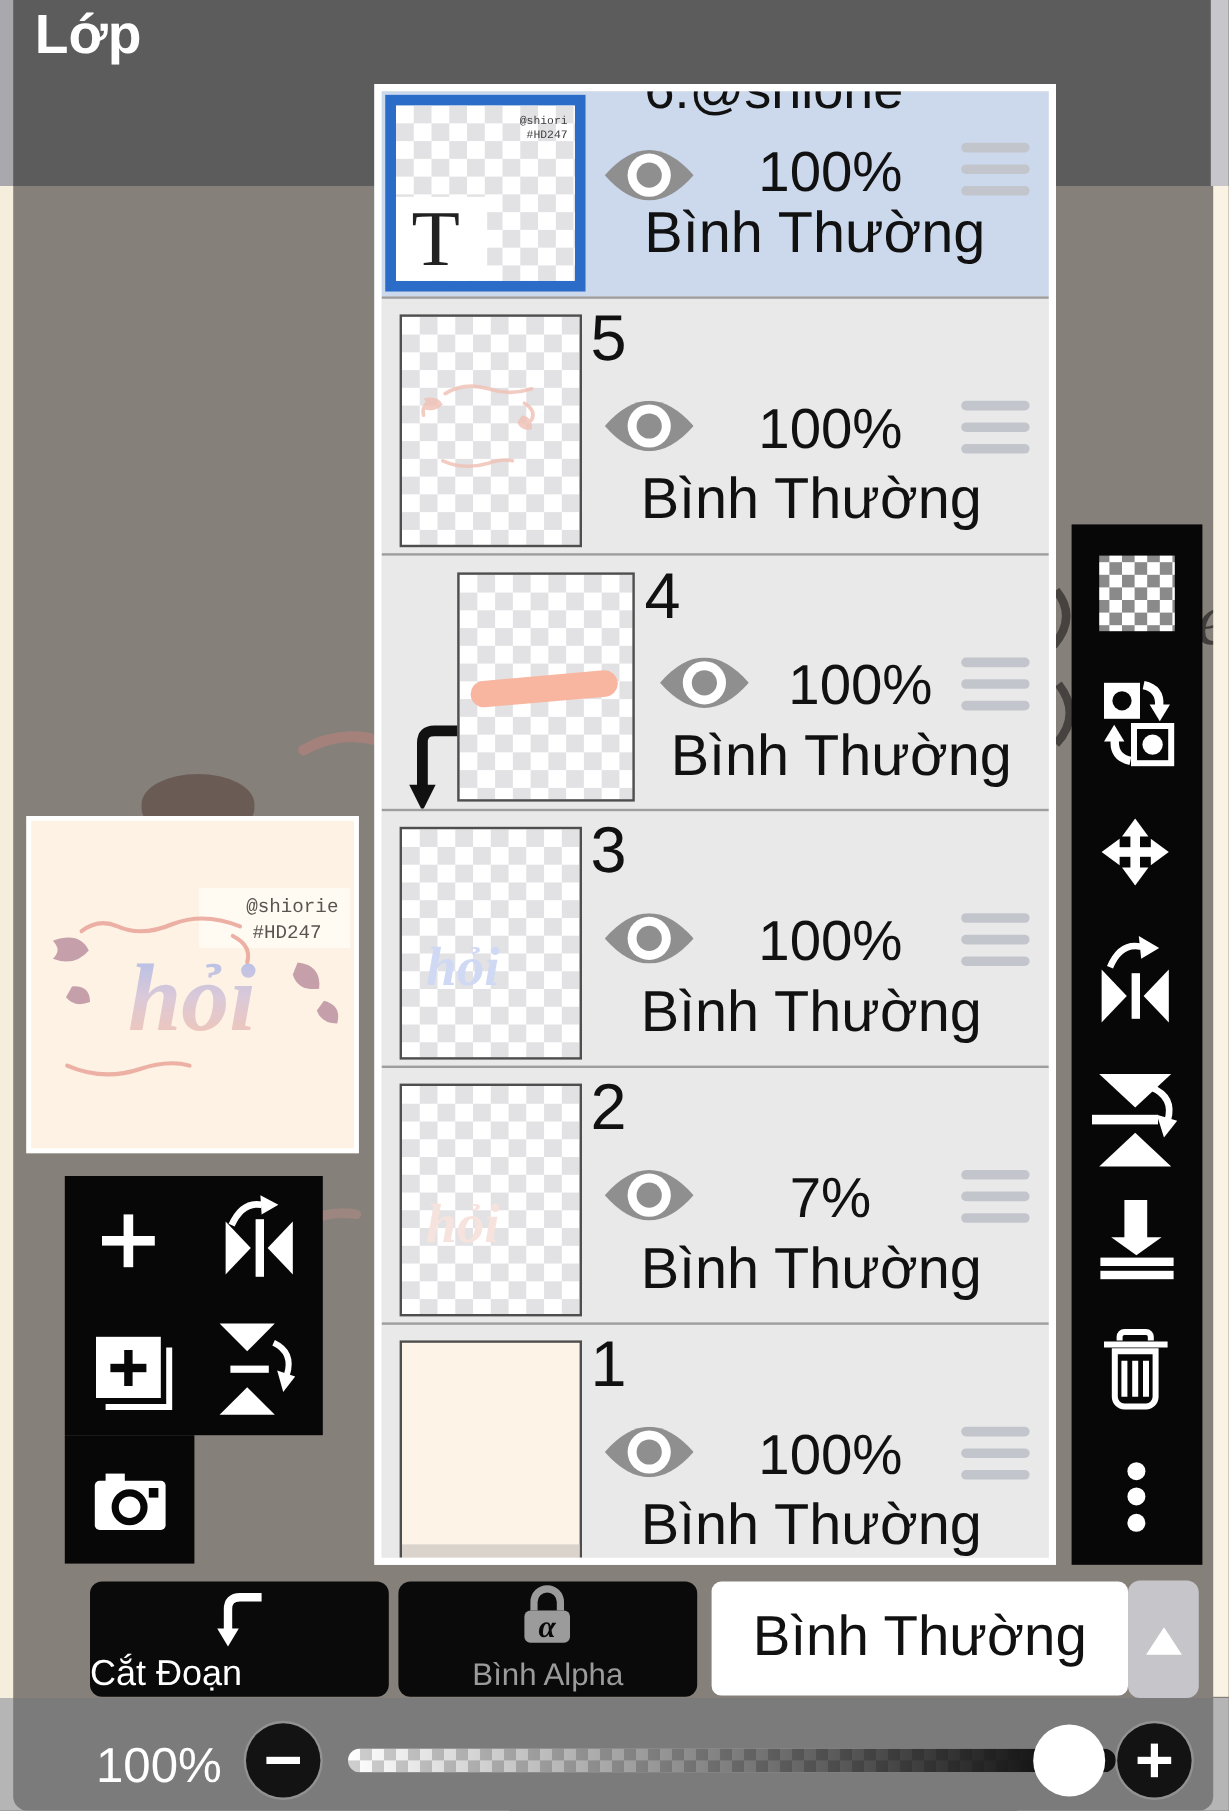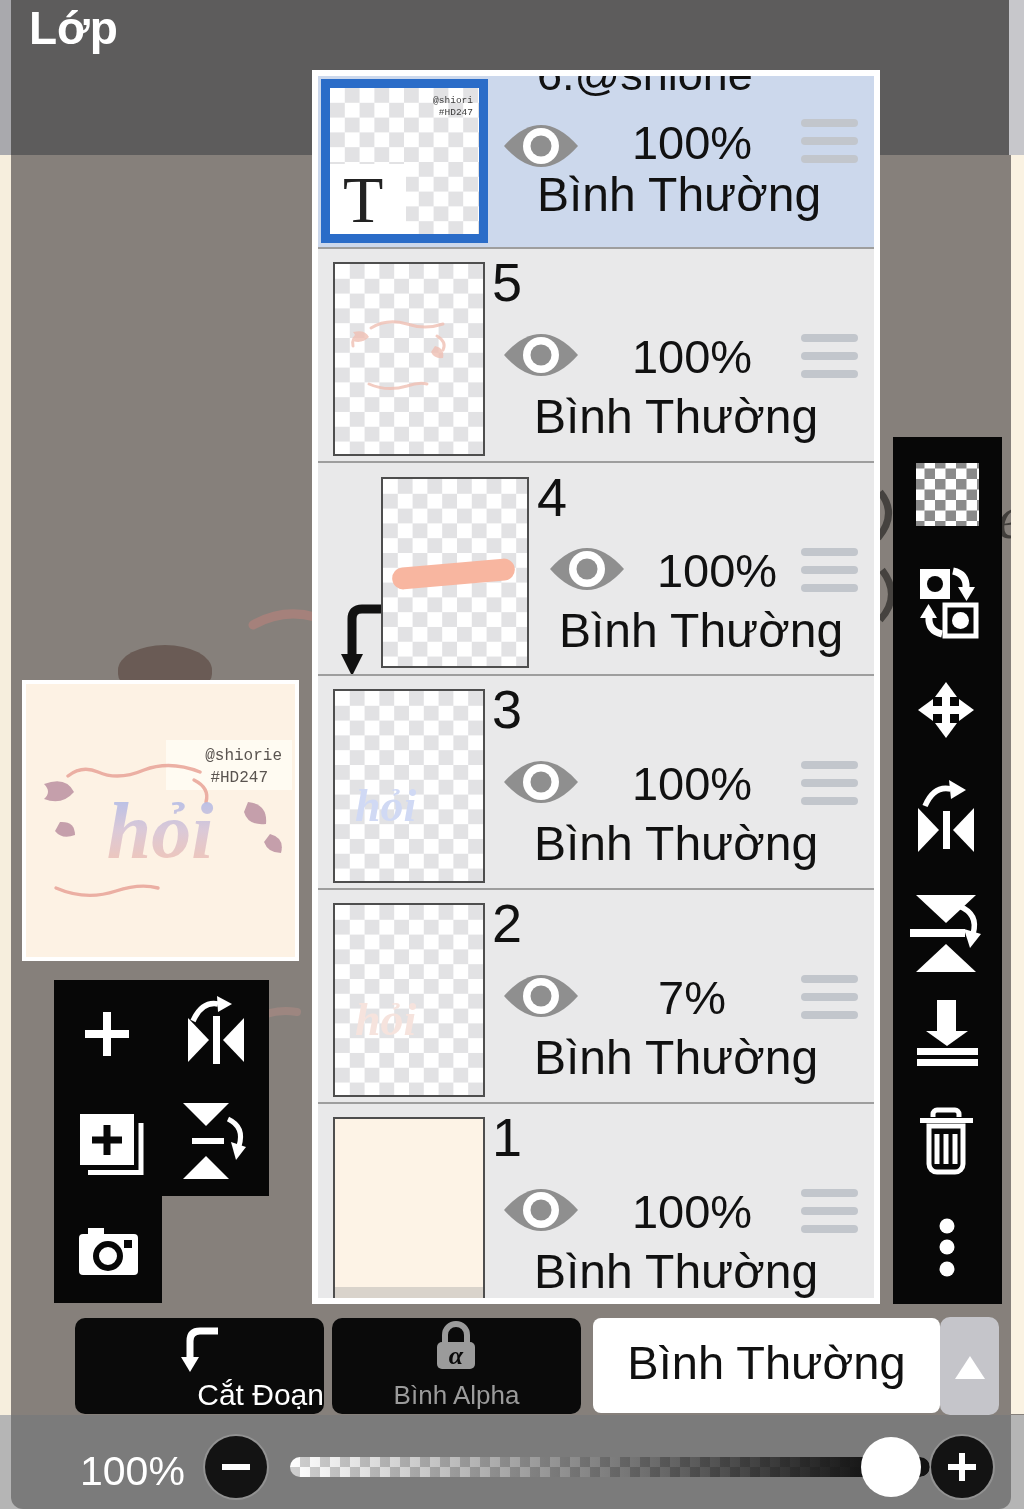--- a/index.html
+++ b/index.html
@@ -314,21 +314,21 @@
     <circle cx="54" cy="832" r="7.5"></circle>
   </g>
 </svg>
 </div>
 
 <div class="abs" style="left:75px;top:1318px;width:249px;height:96px;border-radius:10px;background:#0a0a0a;">
   <svg class="abs" style="left:105px;top:5px;" width="40" height="50" viewBox="0 0 40 50">
       <path d="M38,8 H20 Q10,8 10,18 V36" fill="none" stroke="#fff" stroke-width="7"></path>
       <polygon points="1,34 19,34 10,49" fill="#fff"></polygon>
     </svg>
-  <div class="abs" style="left:0;top:60px;width:249px;text-align:right;color:#fff;font-size:30px;white-space:nowrap;">Cắt Đoạn</div>
+  <div class="abs" style="left:0;top:60px;width:249px;text-align:left;color:#fff;font-size:30px;white-space:nowrap;">Cắt Đoạn</div>
 </div>
 <div class="abs" style="left:332px;top:1318px;width:249px;height:96px;border-radius:10px;background:#0a0a0a;">
   <svg class="abs" style="left:101px;top:-2px;" width="46" height="54" viewBox="0 0 46 54">
       <path d="M12,26 v-7 a11,11 0 0 1 22,0 v7" fill="none" stroke="#9b9b9b" stroke-width="6"></path>
       <rect x="4" y="26" width="38" height="27" rx="5" fill="#9b9b9b"></rect>
       <text x="23" y="48" text-anchor="middle" font-family="Liberation Serif, serif" font-style="italic" font-weight="bold" font-size="26" fill="#0a0a0a">α</text>
     </svg>
   <div class="abs" style="left:0;top:62px;width:249px;text-align:center;color:#9b9b9b;font-size:26px;white-space:nowrap;">Bình Alpha</div>
 </div>
 <div class="abs" style="left:593px;top:1318px;width:347px;height:95px;border-radius:8px;background:#fff;">

